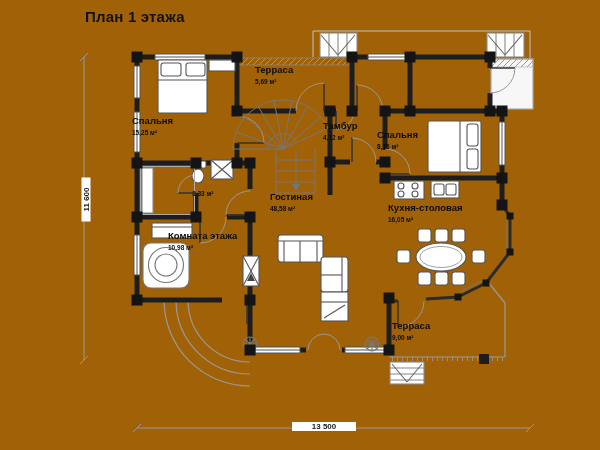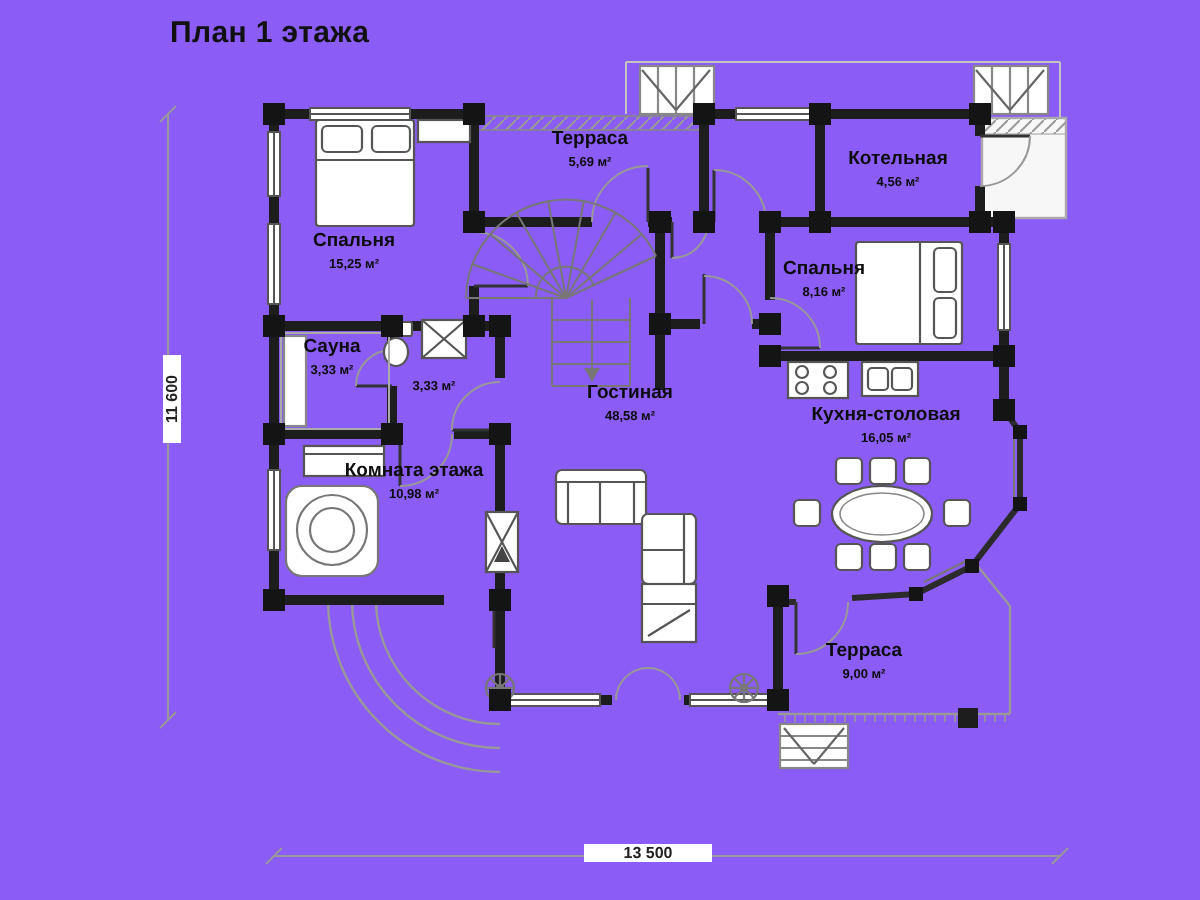--- a/index.html
+++ b/index.html
@@ -1,20 +1,20 @@
 <!DOCTYPE html>
 <html><head>
 <meta charset="utf-8">
 <style>
   html,body{margin:0;padding:0;background:#fff;}
   body{width:600px;height:450px;overflow:hidden;font-family:"Liberation Sans",sans-serif;}
-  .plan{position:relative;width:600px;height:450px;background:#8b5cf6;}
+  .plan{position:relative;width:600px;height:450px;background:#a16207;}
   .plan svg{position:absolute;left:0;top:0;}
   .page-title{position:absolute;left:85px;top:8px;font-size:15px;font-weight:bold;color:#111;letter-spacing:.2px;}
-  .room-label{position:absolute;text-align:center;color:#0d0d0d;line-height:1.12;pointer-events:none;}
+  .room-label{position:absolute;text-align:left;color:#0d0d0d;line-height:1.12;pointer-events:none;}
   .room-name{display:block;font-weight:bold;font-size:9.5px;}
   .room-name:empty{display:none;}
   .room-area{display:block;font-weight:bold;font-size:6.5px;margin-top:2px;}
   .dim{position:absolute;font-size:8px;font-weight:bold;color:#222;background:#fff;text-align:center;}
   .dim-h{left:292px;top:422px;width:60px;padding:0 2px;}
   .dim-v{left:64px;top:195px;width:44px;transform:rotate(-90deg);}
 </style>
 </head>
 <body>
 
@@ -360,32 +360,28 @@
   </svg>
 
   <div class="room-label" style="left:132px;top:116px;width:90px">
     <span class="room-name">Спальня</span>
     <span class="room-area">15,25 м²</span>
   </div>
   <div class="room-label" style="left:255px;top:65px;width:80px">
     <span class="room-name">Терраса</span>
     <span class="room-area">5,69 м²</span>
   </div>
-  <div class="room-label" style="left:409px;top:75px;width:80px">
-    <span class="room-name">Котельная</span>
-    <span class="room-area">4,56 м²</span>
+  <div class="room-label" style="left:323px;top:121px;width:70px">
+    <span class="room-name">Тамбур</span>
+    <span class="room-area">4,12 м²</span>
   </div>
   <div class="room-label" style="left:377px;top:130px;width:70px">
     <span class="room-name">Спальня</span>
     <span class="room-area">8,16 м²</span>
   </div>
-  <div class="room-label" style="left:136px;top:169px;width:60px">
-    <span class="room-name">Сауна</span>
-    <span class="room-area">3,33 м²</span>
-  </div>
   <div class="room-label" style="left:192px;top:188px;width:50px">
 
     <span class="room-area">3,33 м²</span>
   </div>
   <div class="room-label" style="left:168px;top:231px;width:78px">
     <span class="room-name">Комната этажа</span>
     <span class="room-area">10,98 м²</span>
   </div>
   <div class="room-label" style="left:388px;top:203px;width:110px">
     <span class="room-name">Кухня-столовая</span>

